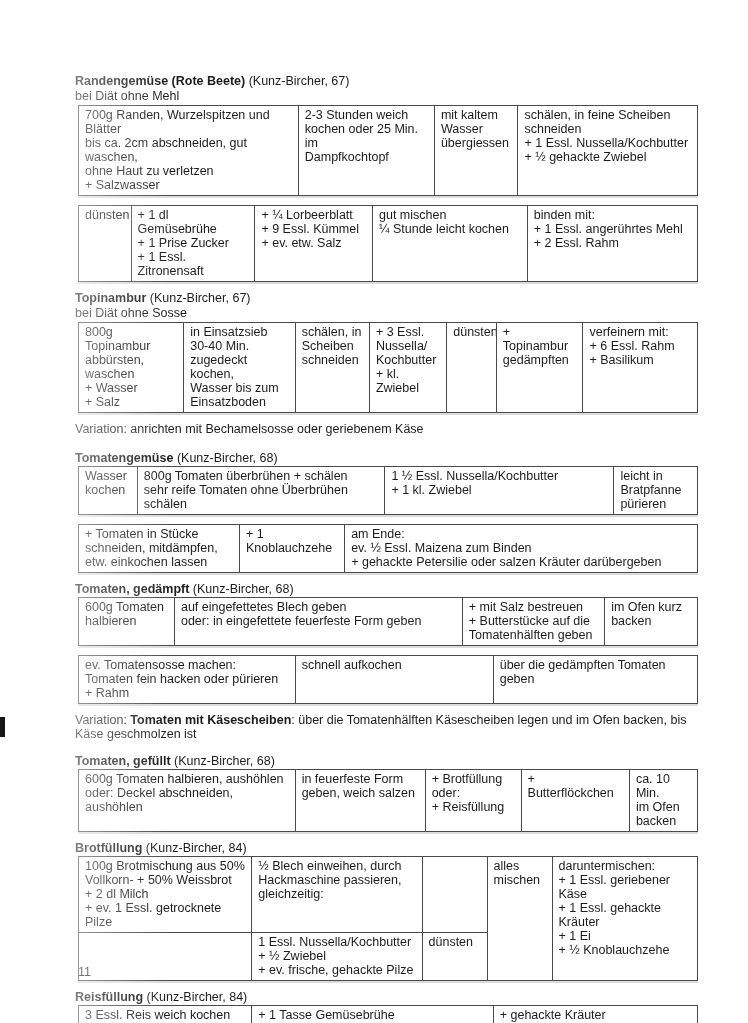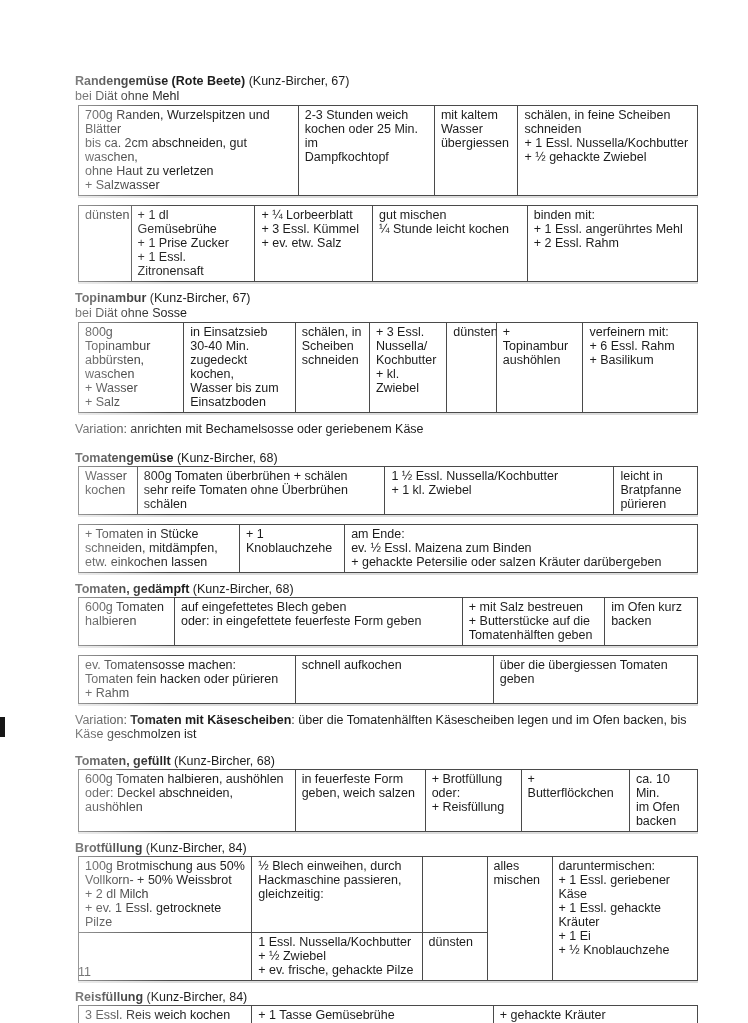--- a/index.html
+++ b/index.html
@@ -93,21 +93,21 @@
           <col style="width:25%">
           <col style="width:27.5%">
         </colgroup>
       <tbody>
           <tr>
         <td>dünsten</td>
         <td>+ 1 dl Gemüsebrühe
 + 1 Prise Zucker
 + 1 Essl. Zitronensaft</td>
         <td>+ ¼ Lorbeerblatt
-+ 3 Essl. Kümmel
++ 9 Essl. Kümmel
 + ev. etw. Salz</td>
         <td>gut mischen
 ¼ Stunde leicht kochen</td>
         <td>binden mit:
 + 1 Essl. angerührtes Mehl
 + 2 Essl. Rahm</td>
       </tr>
     </tbody>
       </table>
 
@@ -138,21 +138,21 @@
         <td>schälen, in
 Scheiben
 schneiden</td>
         <td>+ 3 Essl.
 Nussella/
 Kochbutter
 + kl.
 Zwiebel</td>
         <td>dünsten</td>
         <td>+ Topinambur
-aushöhlen</td>
+gedämpften</td>
         <td>verfeinern mit:
 + 6 Essl. Rahm
 + Basilikum</td>
       </tr>
     </tbody>
       </table>
     <div class="note">Variation: anrichten mit Bechamelsosse oder geriebenem Käse</div>
 
     <div class="heading"><span class="b">Tomatengemüse</span><span> (Kunz-Bircher, 68)</span></div>
     <table class="rt">
@@ -223,21 +223,21 @@
           <col style="width:35%">
           <col style="width:32%">
           <col style="width:33%">
         </colgroup>
       <tbody>
           <tr>
         <td>ev. Tomatensosse machen:
 Tomaten fein hacken oder pürieren
 + Rahm</td>
         <td>schnell aufkochen</td>
-        <td>über die übergiessen Tomaten geben</td>
+        <td>über die gedämpften Tomaten geben</td>
       </tr>
     </tbody>
       </table>
     <div class="note2"><span>Variation: </span><span class="nb">Tomaten mit Käsescheiben</span><span>: über die Tomatenhälften Käsescheiben legen und im Ofen backen, bis Käse geschmolzen ist</span></div>
 
     <div class="heading"><span class="b">Tomaten, gefüllt</span><span> (Kunz-Bircher, 68)</span></div>
     <table class="rt">
       <colgroup>
           <col style="width:35%">
           <col style="width:21%">

